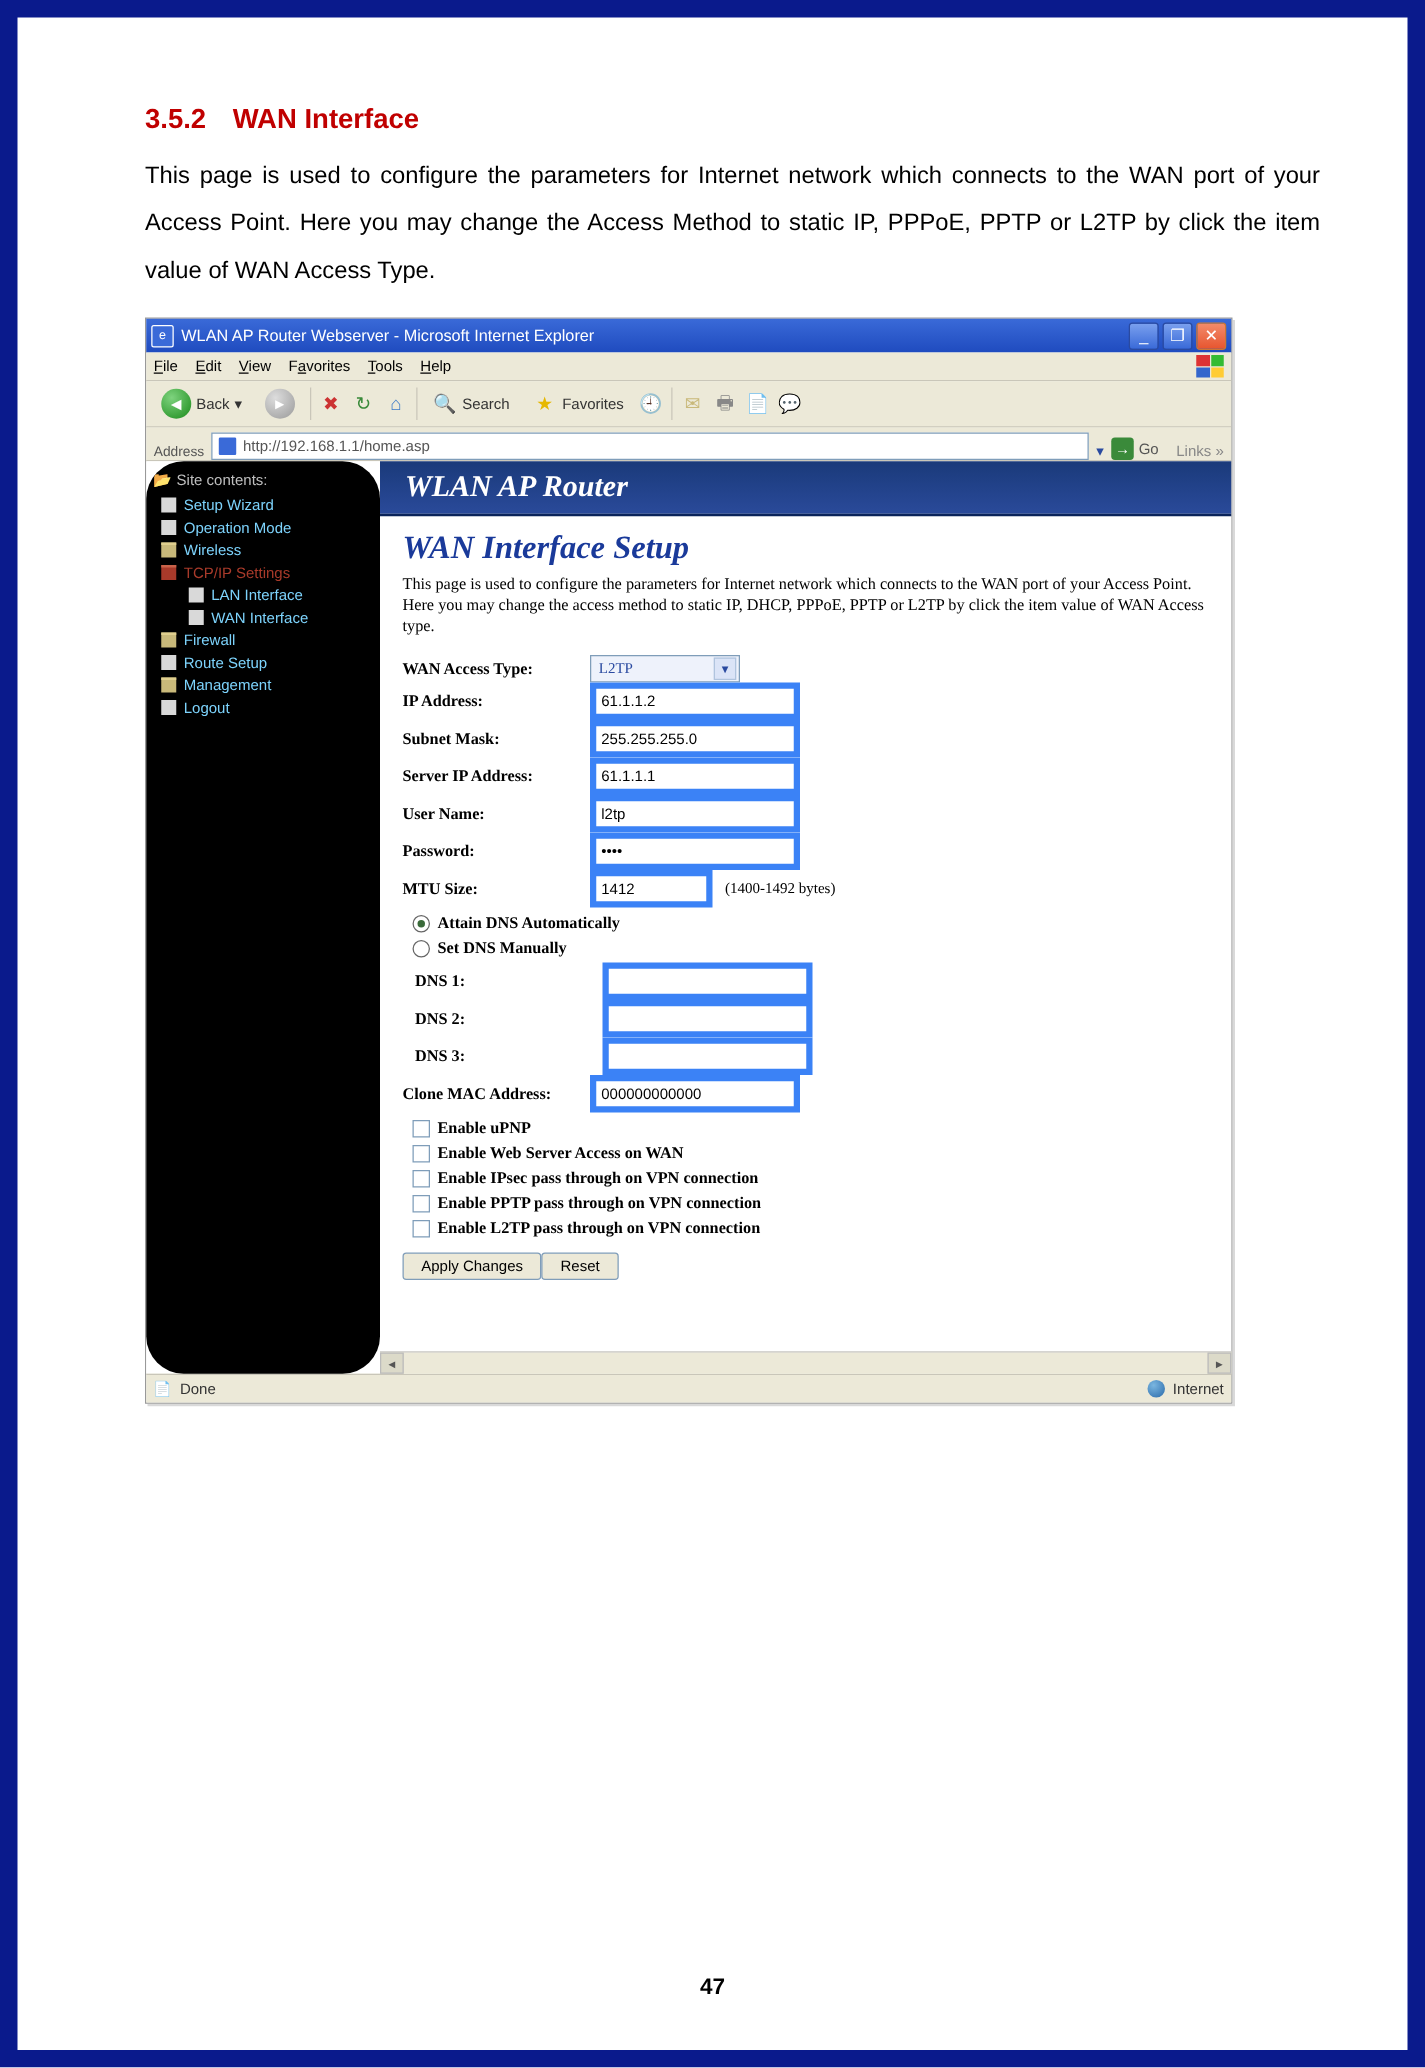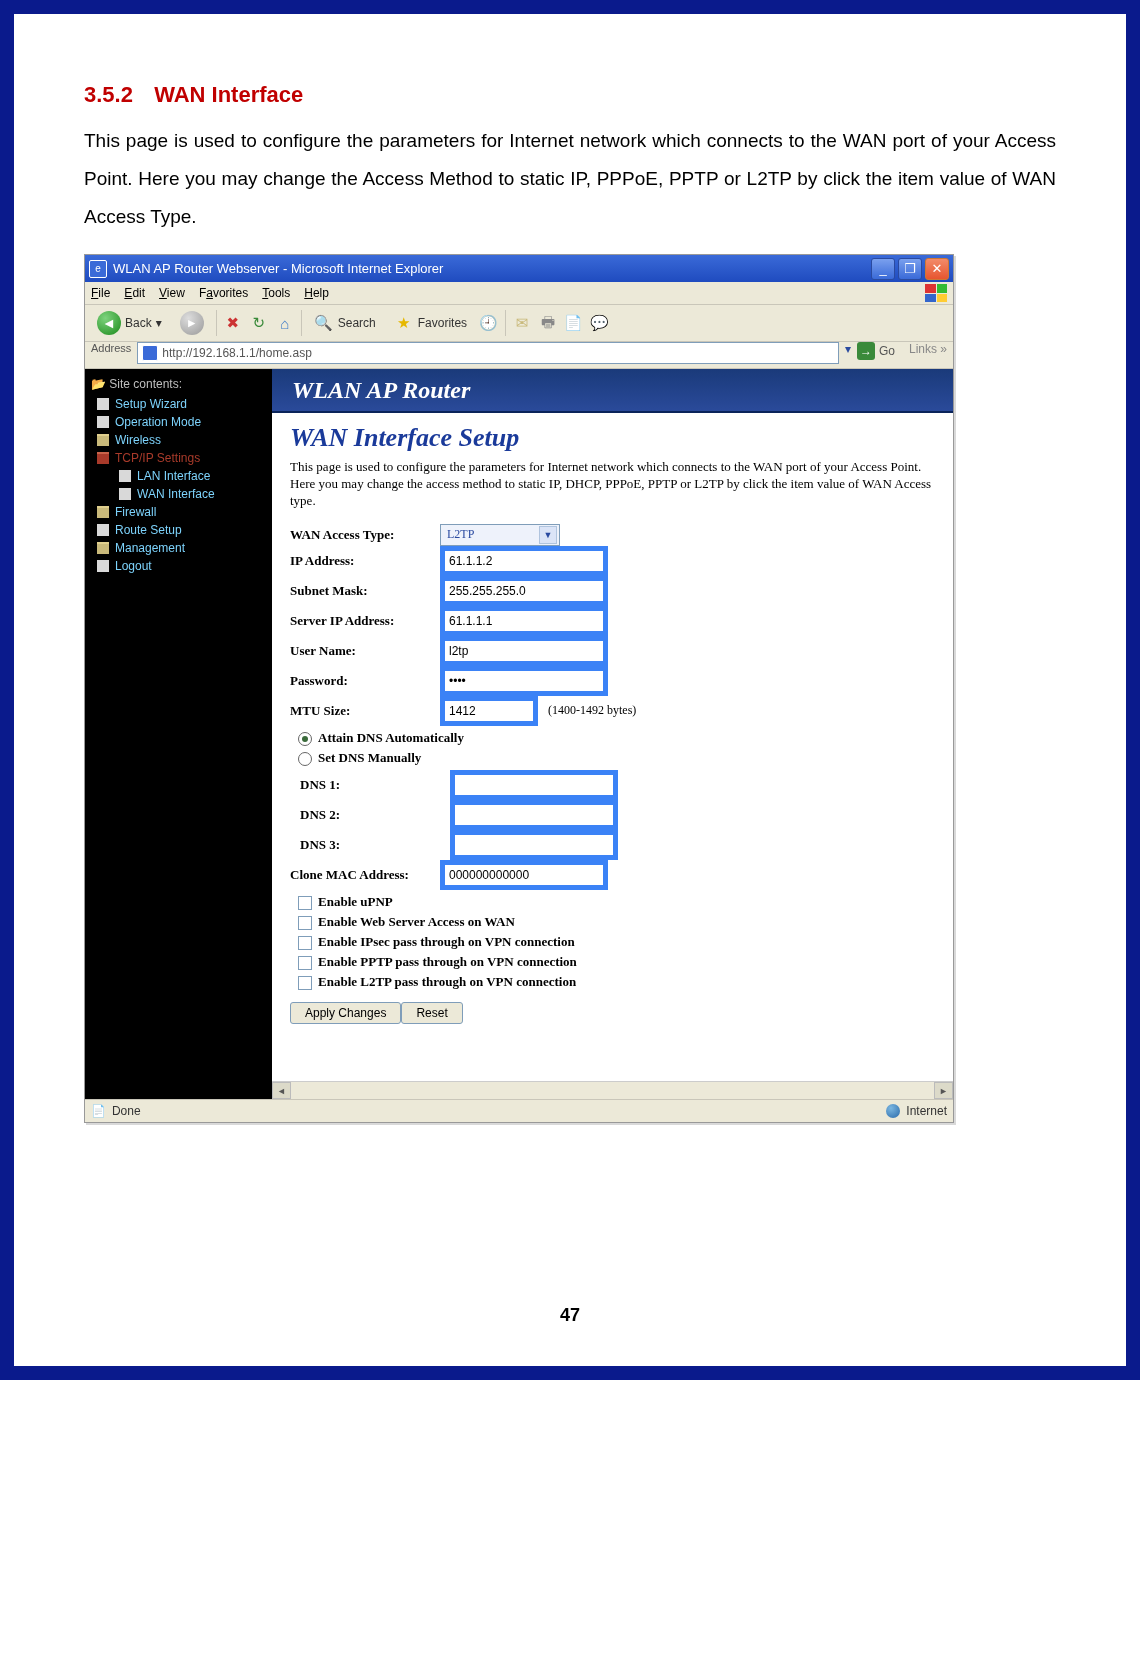--- a/index.html
+++ b/index.html
@@ -1,19 +1,19 @@
 <!DOCTYPE html>
 <html><head>
 <meta charset="utf-8">
 <style>
   html,body{margin:0;padding:0;background:#fff;font-family:Arial,Helvetica,sans-serif;}
   .outer{
-    width:1140px;height:1380px;box-sizing:border-box;
+    width:1140px;height:1654px;box-sizing:border-box;
     border:14px solid #0a1a8c;
-    background:#fff;position:relative;
+    background:#fff;position:relative;padding-left:32px;
   }
   .doc-body{padding:40px 70px 0 70px;}
   .sec-heading{color:#c00000;font-weight:bold;font-size:22px;margin:28px 0 14px 0;}
   .sec-heading .num{display:inline-block;min-width:64px;}
   .sec-text{color:#000;font-size:19px;line-height:2.0;text-align:justify;}
   .page-num{position:absolute;bottom:40px;left:0;right:0;text-align:center;font-weight:bold;font-size:18px;}
 
   
   .shot{
     margin-top:18px;width:868px;
@@ -48,33 +48,34 @@
     height:36px;background:#ece9d8;display:flex;align-items:center;
     padding:0 6px;gap:6px;border-bottom:1px solid #c9c6b9;color:#333;
   }
   .tb-btn{display:flex;align-items:center;gap:4px;padding:2px 6px;border-radius:3px;}
   .tb-green{width:24px;height:24px;border-radius:50%;background:radial-gradient(circle at 35% 30%,#7ed37e,#1a8a1a);display:flex;align-items:center;justify-content:center;color:#fff;font-size:14px;}
   .tb-gray{width:24px;height:24px;border-radius:50%;background:radial-gradient(circle at 35% 30%,#ddd,#999);display:flex;align-items:center;justify-content:center;color:#fff;}
   .tb-ico{width:20px;height:20px;display:flex;align-items:center;justify-content:center;font-size:15px;}
   .toolbar .sep{width:1px;height:26px;background:#c9c6b9;}
   
   .addrbar{
-    height:26px;background:#ece9d8;display:flex;align-items:flex-start;
+    height:26px;background:#ece9d8;display:flex;align-items:flex-end;
     padding:0 6px;gap:6px;border-bottom:1px solid #c9c6b9;color:#555;
   }
   .addrbar .lbl{font-size:11px;}
   .addr-input{flex:1;height:20px;border:1px solid #7f9db9;background:#fff;display:flex;align-items:center;padding:0 4px;gap:4px;}
   .addr-ico{width:14px;height:14px;background:#3a6ad8;border:1px solid #fff;border-radius:2px;}
   .go-btn{display:flex;align-items:center;gap:4px;}
   .go-sq{width:18px;height:18px;background:#3a8a3a;border-radius:3px;display:flex;align-items:center;justify-content:center;color:#fff;}
   
   .ie-content{display:flex;height:730px;background:#fff;}
   .sidebar{
     width:175px;background:#000;color:#ccc;font-size:12px;
     padding:8px 6px;
+    border-radius:30px;
   }
   .site-title{color:#bfbfbf;margin-bottom:4px;}
   .side-item{display:flex;align-items:center;gap:6px;padding:2px 0 2px 6px;color:#7dd3fc;}
   .side-item.sub{padding-left:28px;}
   .side-item.open{color:#a83a2a;}
   .pg-ico{width:12px;height:12px;background:#d9d9d9;flex-shrink:0;}
   .fd-ico{width:12px;height:10px;background:#c9b97a;border-top:2px solid #e0cf8e;flex-shrink:0;}
   .fd-ico.open{background:#a83a2a;border-top-color:#c9634a;}
 
   .mainpane{flex:1;display:flex;flex-direction:column;}

